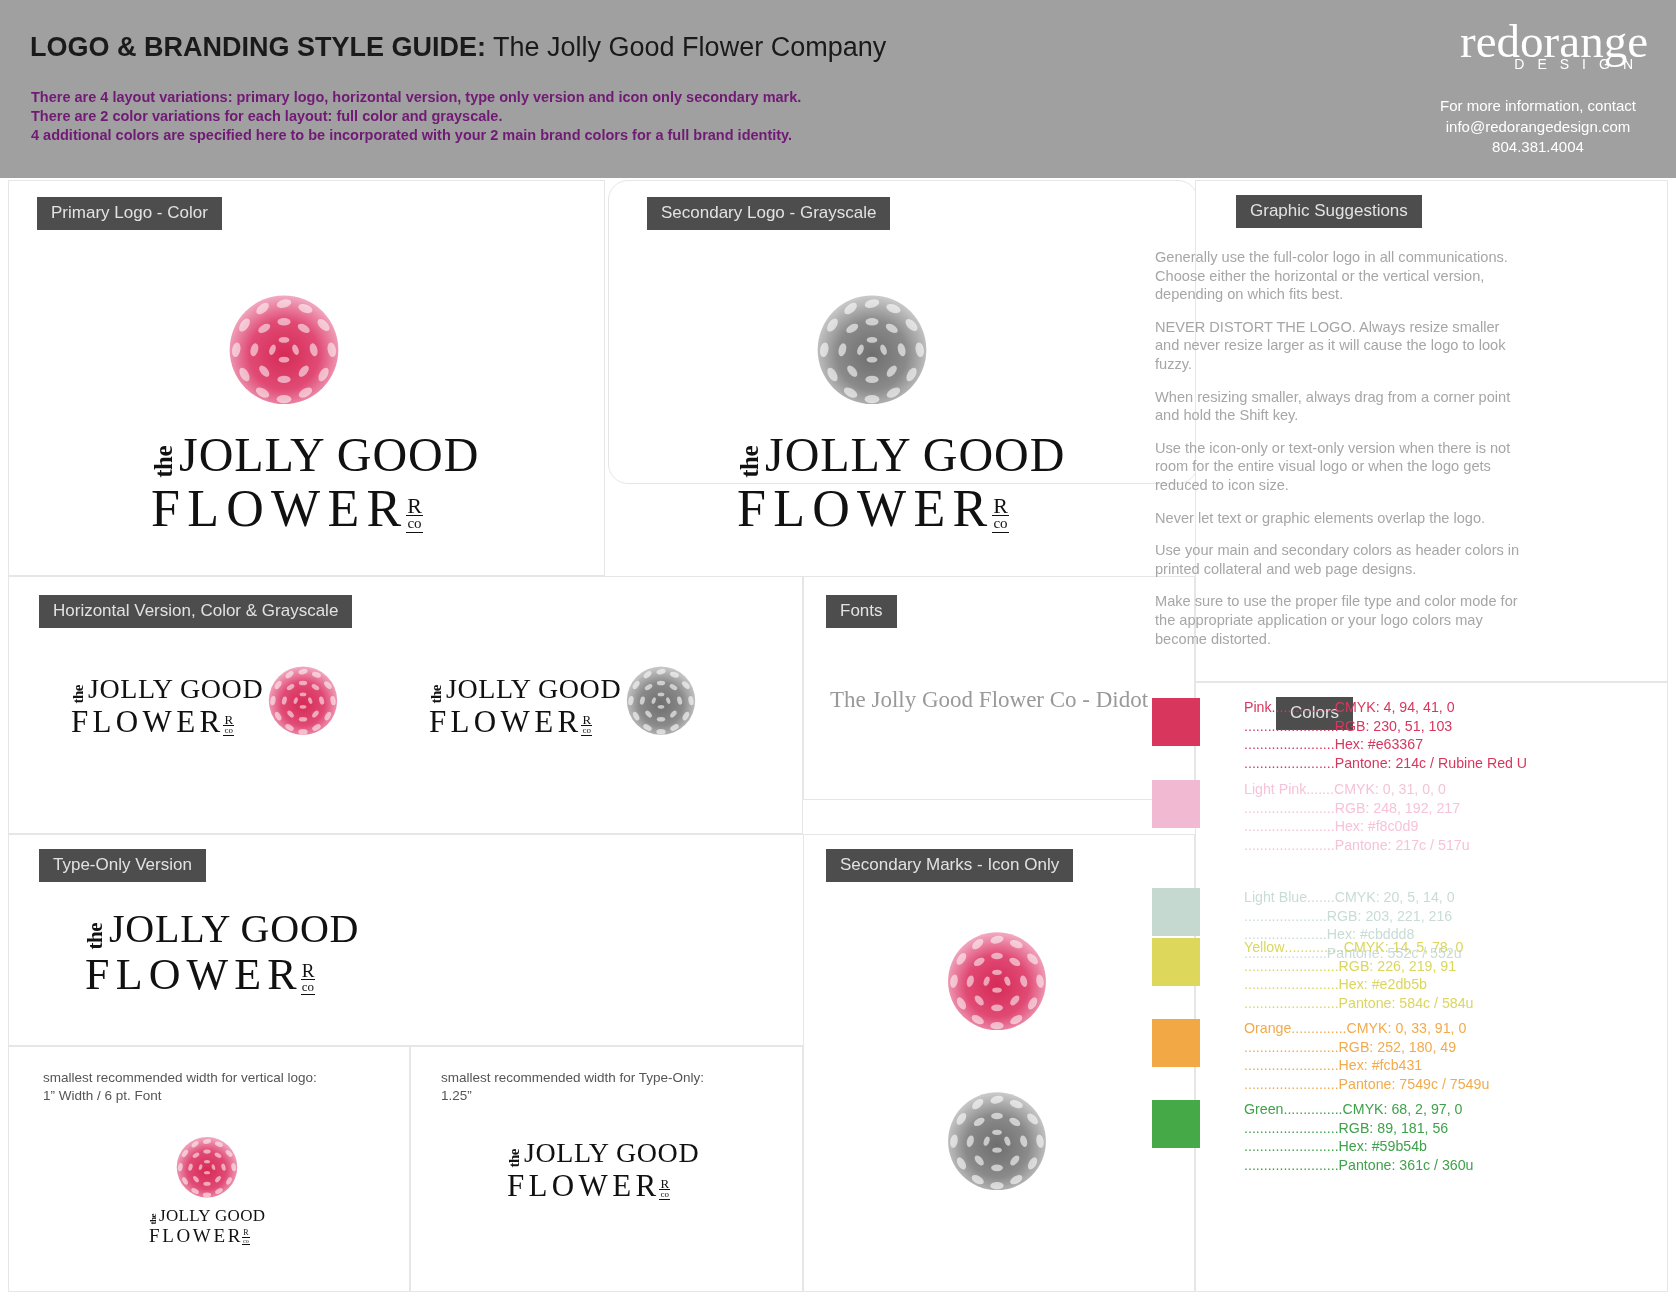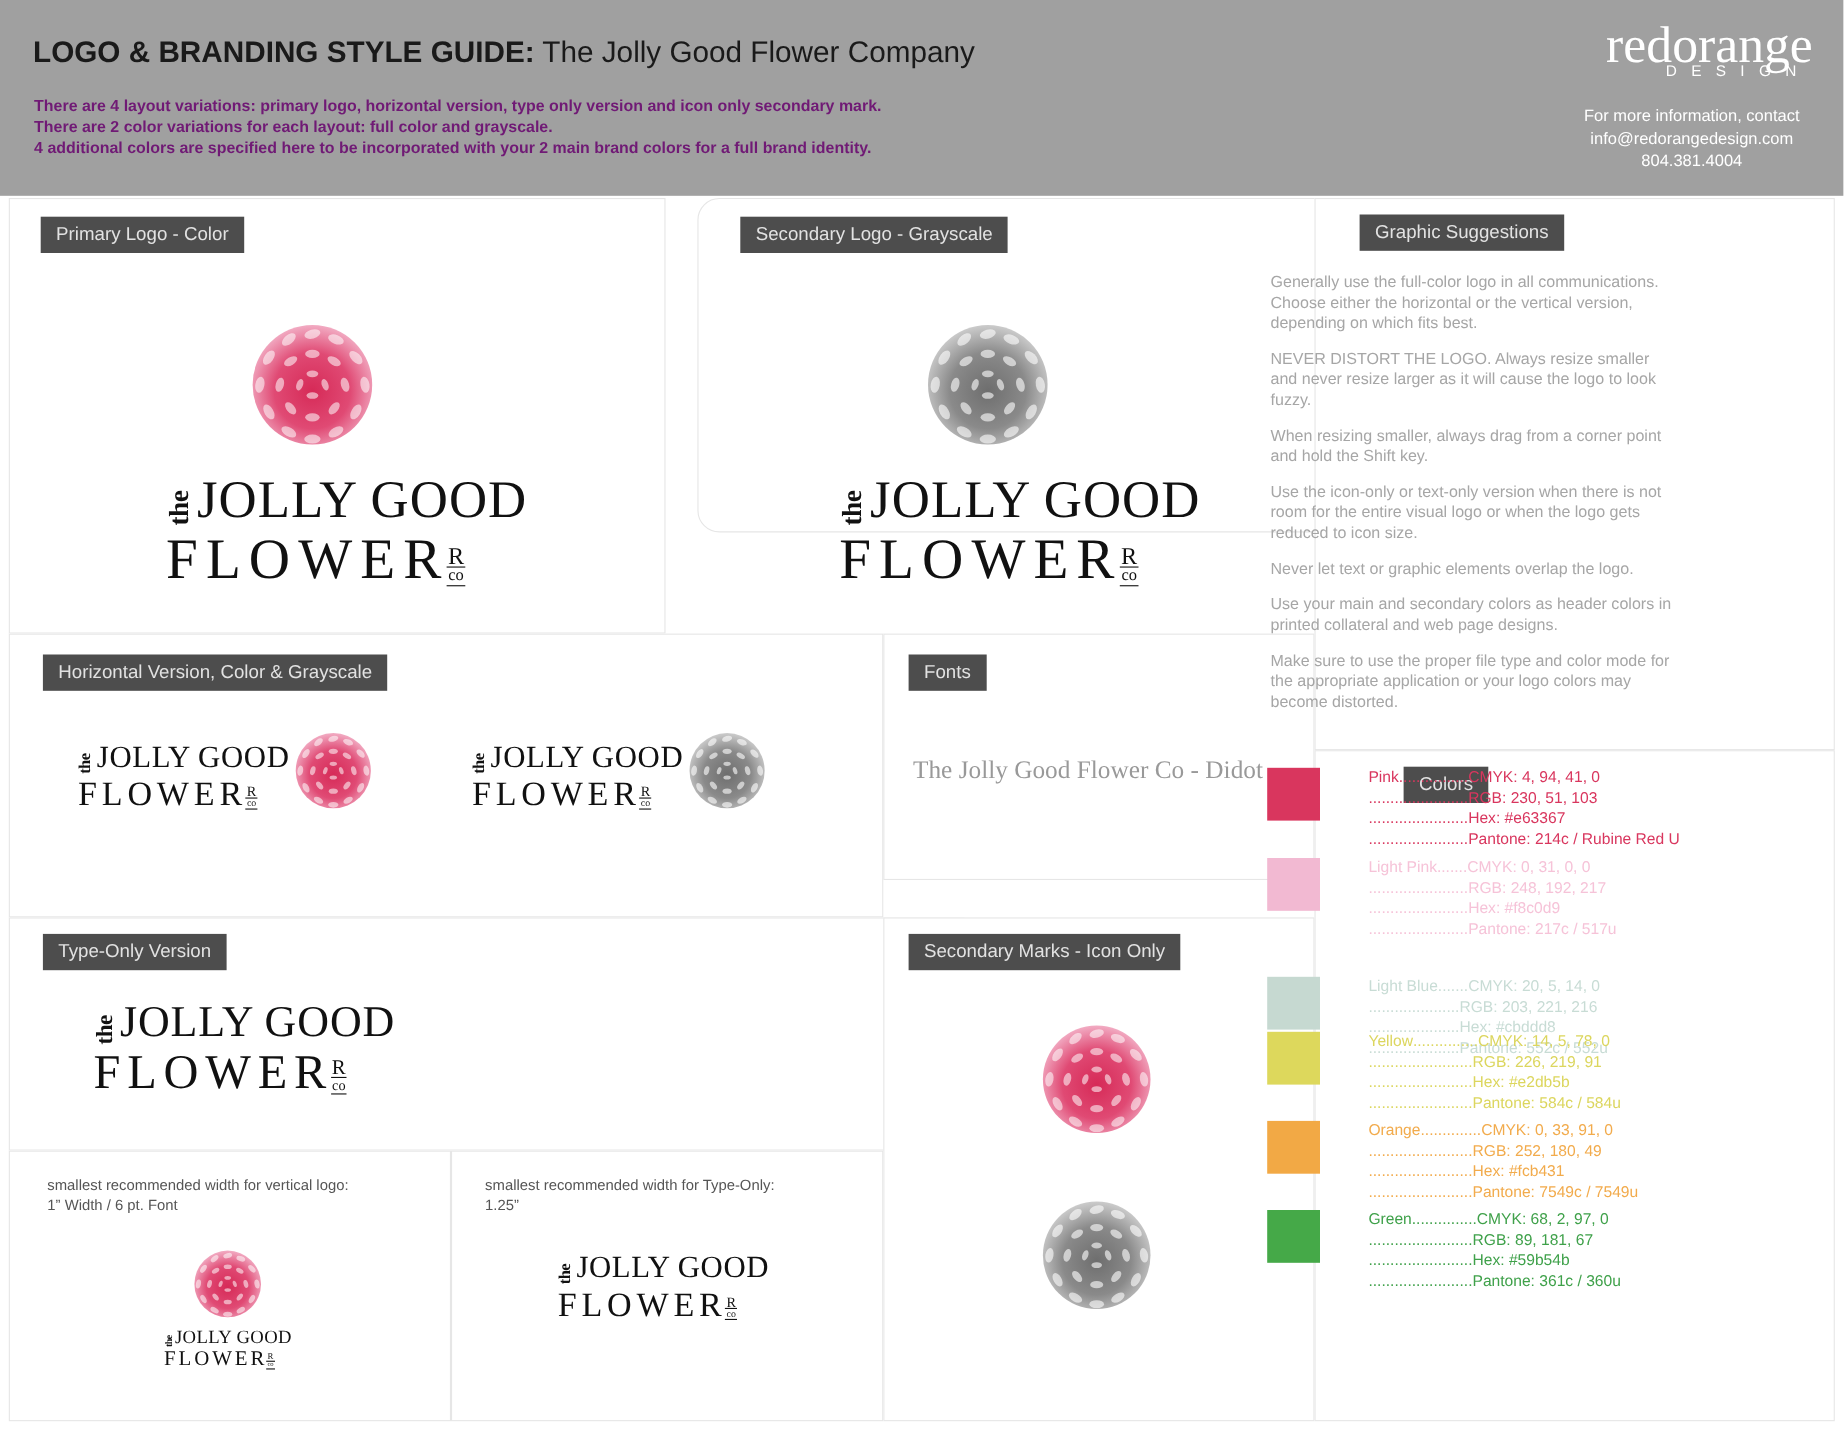--- a/index.html
+++ b/index.html
@@ -238,21 +238,21 @@
     <div class="lk-row2" style="margin-top:4px;">
       <span class="lk-flower" style="font-size:52px;">FLOWER</span>
       <span class="lk-rco" style="margin-left:-2px; margin-bottom:2px;">
         <span class="lk-r" style="font-size:22px;">R</span>
         <span class="lk-co" style="font-size:15px;">co</span>
       </span>
     </div>
   </div>
 </div>
 
-<div class="panel" style="left:634px; top:180px; width:590px; height:304px;border-radius:20px;">
+<div class="panel" style="left:608px; top:180px; width:590px; height:304px;border-radius:20px;">
   <div class="tag-wrap" style="left:38px; top:16px;">
     <span class="tag">Secondary Logo - Grayscale</span>
   </div>
 
   <div class="flower" style="left:178px; top:93px; width:170px; height:140px;">
     <svg viewBox="0 0 200 170" xmlns="http://www.w3.org/2000/svg">
       <defs>
         <radialGradient id="gG" cx="50%" cy="55%" r="58%">
           <stop offset="0%" stop-color="#6e6e6e"></stop>
           <stop offset="55%" stop-color="#8a8a8a"></stop>
@@ -646,17 +646,17 @@
     <div><span class="dots">........................</span><span>RGB: 252, 180, 49</span></div>
     <div><span class="dots">........................</span><span>Hex: #fcb431</span></div>
     <div><span class="dots">........................</span><span>Pantone: 7549c / 7549u</span></div>
   </div>
 </div>
 
 <div class="color-row" style="left:1152px; top:1100px;">
   <div class="swatch" style="background:#45a948;"></div>
   <div class="color-lines" style="color:#3fa14a;">
     <div><span class="cl-name">Green</span><span class="dots">...............</span><span>CMYK: 68, 2, 97, 0</span></div>
-    <div><span class="dots">........................</span><span>RGB: 89, 181, 67</span></div>
+    <div><span class="dots">........................</span><span>RGB: 89, 181, 56</span></div>
     <div><span class="dots">........................</span><span>Hex: #59b54b</span></div>
     <div><span class="dots">........................</span><span>Pantone: 361c / 360u</span></div>
   </div>
 </div>
 
 </body></html>

